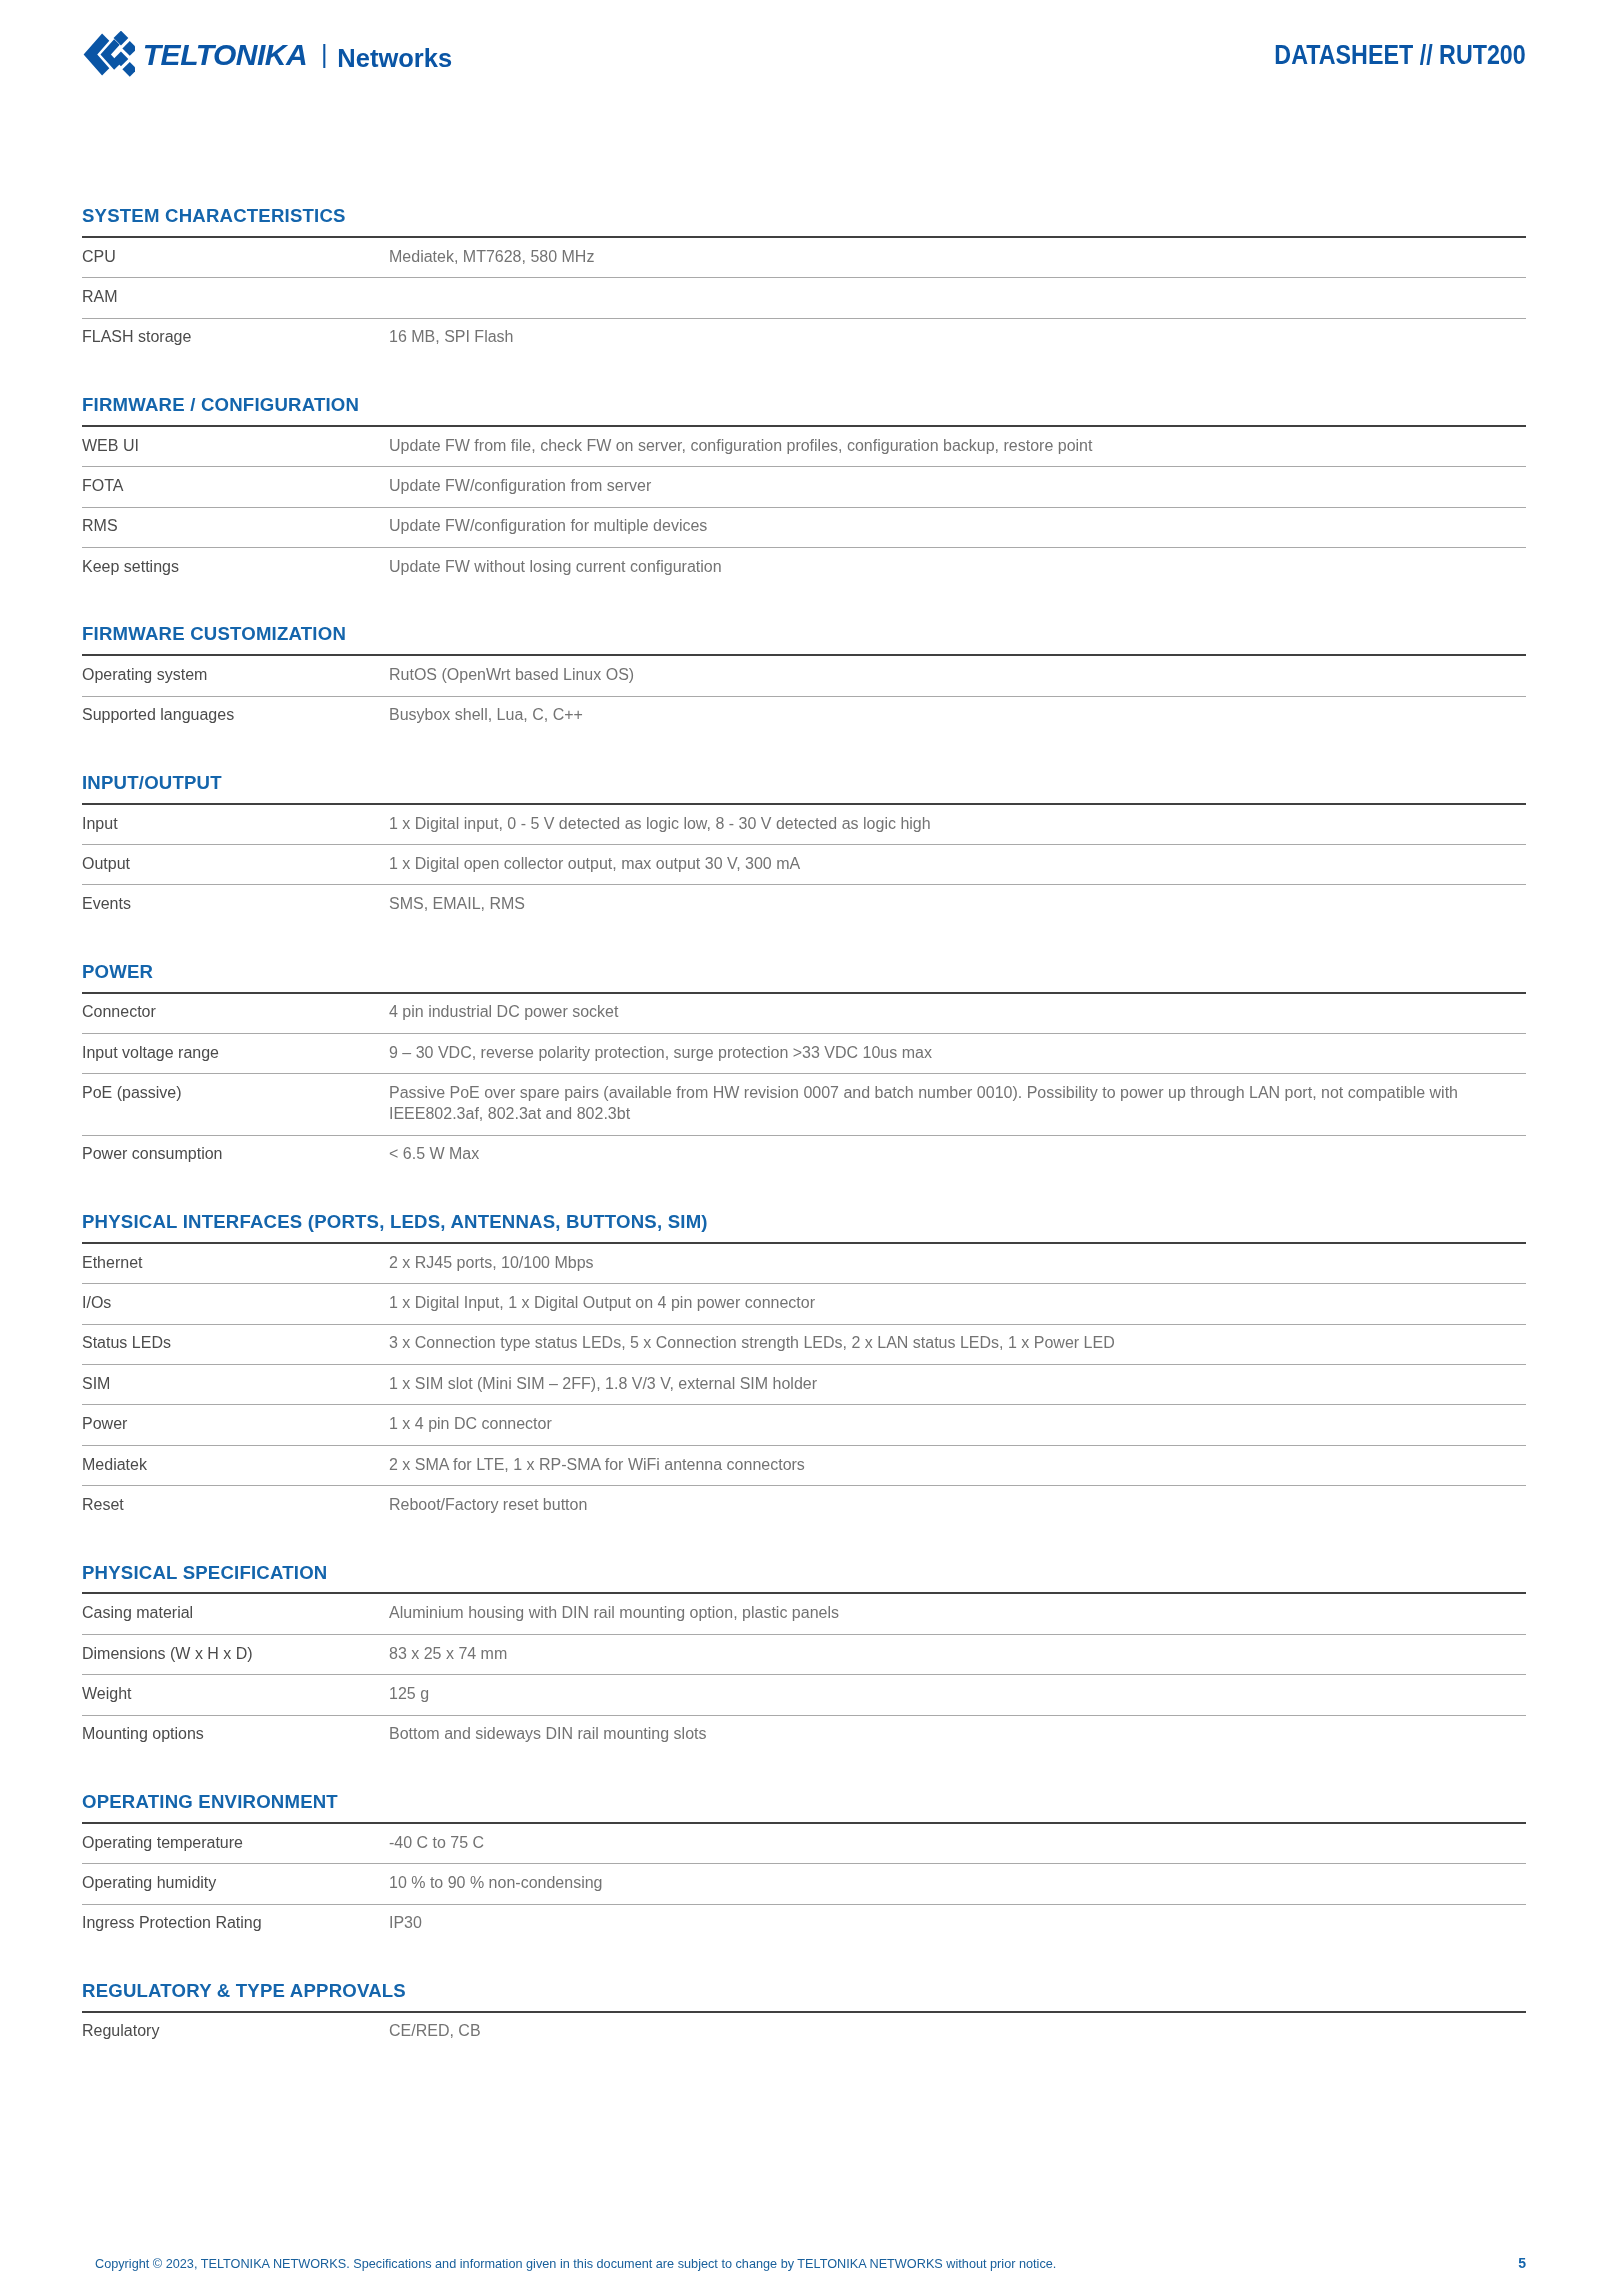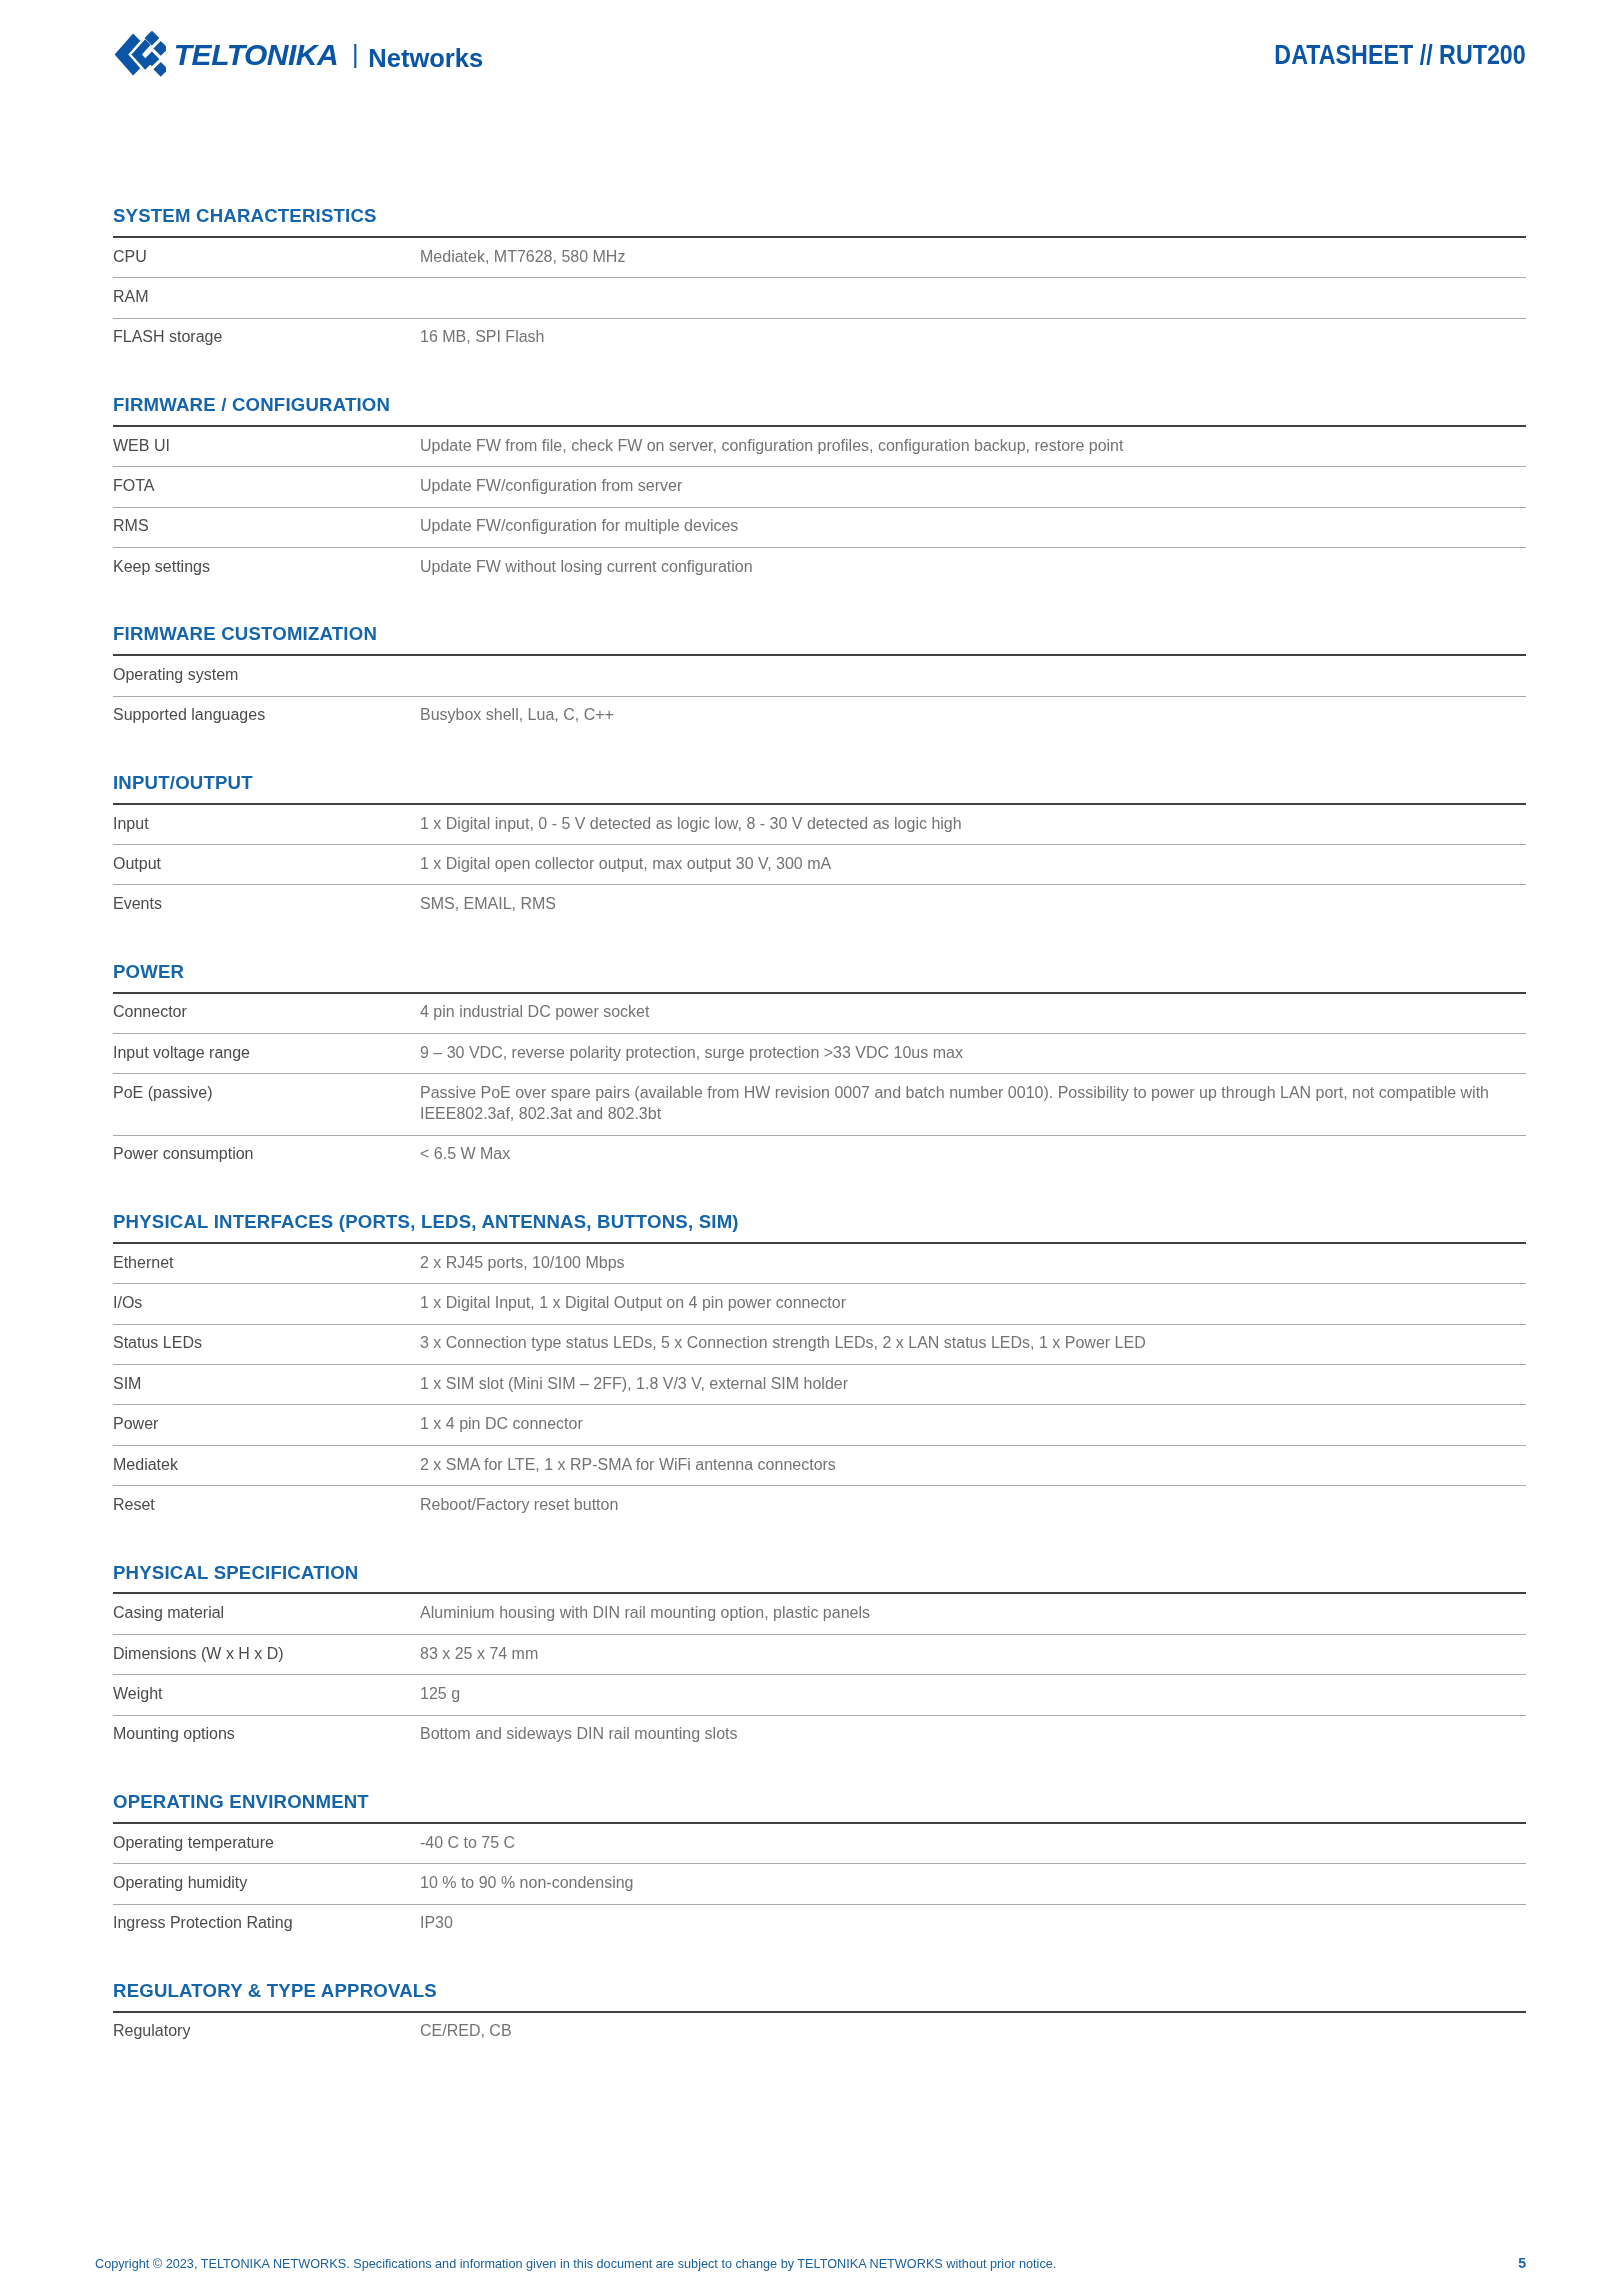--- a/index.html
+++ b/index.html
@@ -6,21 +6,21 @@
   html, body { margin: 0; padding: 0; }
   body {
     width: 1621px; height: 2293px;
     background: #ffffff;
     font-family: "Liberation Sans", sans-serif;
     position: relative;
     color: #3f3f3f;
   }
   .page {
     position: absolute; inset: 0;
-    padding: 29px 95px 0 113px;
+    padding: 29px 95px 0 82px;
   }
   
   .hdr {
     display: flex; justify-content: space-between; align-items: center;
     height: 51px;
   }
   .logo { display: flex; align-items: center; }
   .logo-mark { width: 53px; height: 47px; margin-right: 7.8px; }
   .logo-word {
     font-size: 30px; font-weight: 800; font-style: italic;
@@ -121,20 +121,21 @@
         <div class="spec-row">
           <div class="spec-label">Keep settings</div>
           <div class="spec-value">Update FW without losing current configuration</div>
         </div>
       </section>
       <section class="section">
         <h2 class="section-title">FIRMWARE CUSTOMIZATION</h2>
         <div class="rule"></div>
         <div class="spec-row">
           <div class="spec-label">Operating system</div>
+          <div class="spec-value">RutOS (OpenWrt based Linux OS)</div>
         </div>
         <div class="spec-row">
           <div class="spec-label">Supported languages</div>
           <div class="spec-value">Busybox shell, Lua, C, C++</div>
         </div>
       </section>
       <section class="section">
         <h2 class="section-title">INPUT/OUTPUT</h2>
         <div class="rule"></div>
         <div class="spec-row">

